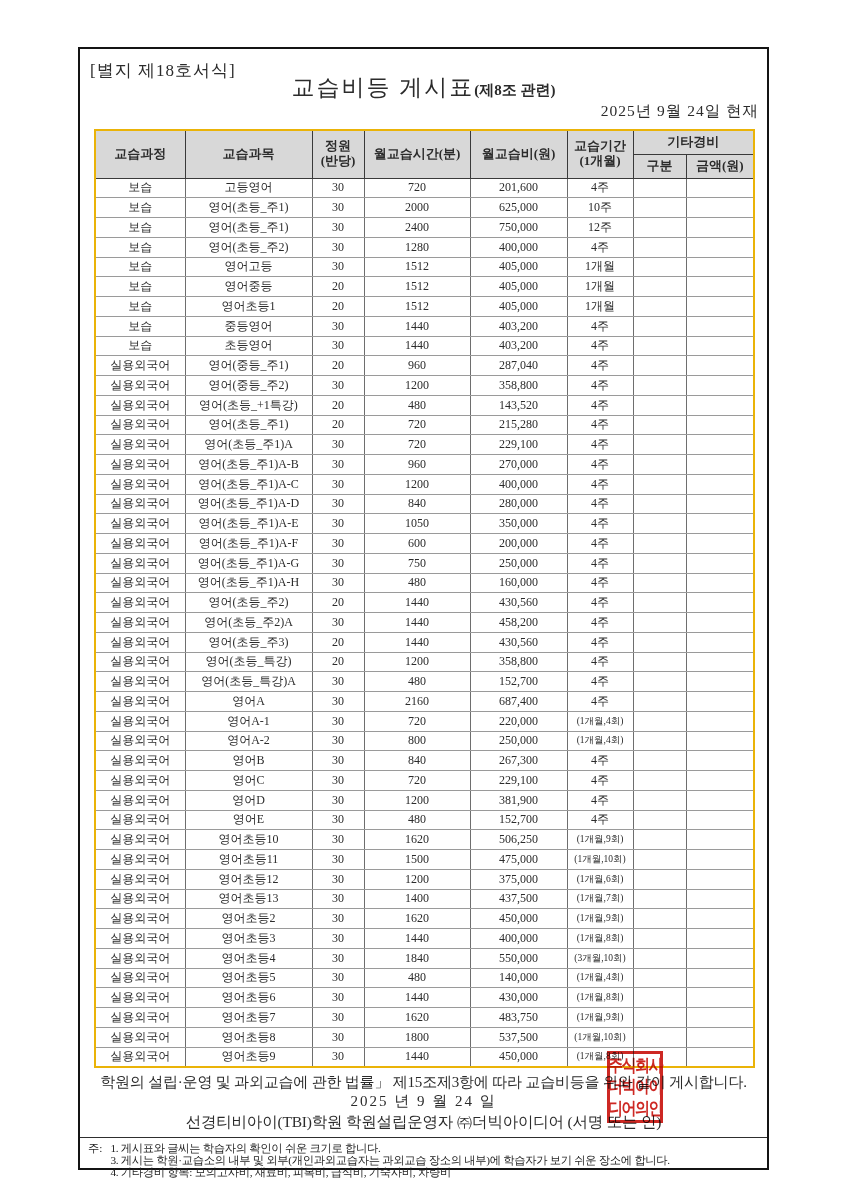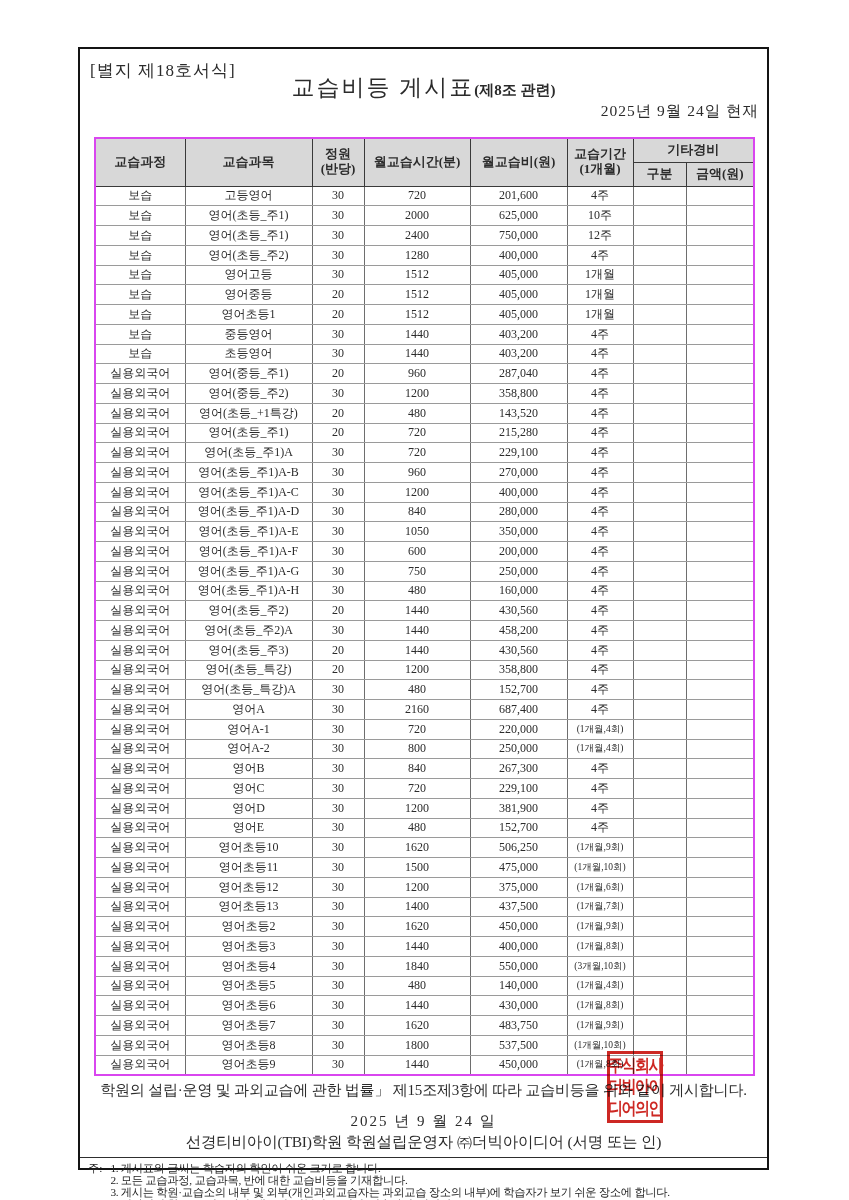--- a/index.html
+++ b/index.html
@@ -9,38 +9,38 @@
     border:2px solid #141414; background:#fff;
   }
   .form-label { font-size:17px; padding:10px 0 0 10px; letter-spacing:1px; }
   .title-row { text-align:center; margin-top:-10px; }
   .page-title { font-size:23px; font-weight:normal; letter-spacing:2px; }
   .title-suffix { font-size:15px; font-weight:bold; letter-spacing:0;text-align:center; }
   .date-row { text-align:right; font-size:15.5px; padding-right:8px; margin-top:-2px; letter-spacing:1px; }
 
   table.fee-table {
     border-collapse:collapse; table-layout:fixed;
-    margin:15px 0 0 14px; width:659px;
-    border:2px solid #d946ef;
+    margin:7px 0 0 14px; width:659px;
+    border:2px solid #eab308;
   }
   .fee-table th {
     background:#d8d8d8; border:1px solid #3a3a3a;
     font-size:13px; font-weight:bold; text-align:center;
     white-space:pre-line; line-height:1.15; padding:2px 0; height:24px;
   }
   .fee-table td {
     border:1px solid #6e6e6e; border-top:1px solid #9a9a9a; border-bottom:1px solid #9a9a9a;
     font-size:12px; text-align:center; height:19.75px; padding:0 2px;
     overflow:hidden; white-space:nowrap;
   }
   .fee-table td.small-period { font-size:9.5px; }
 
   .declaration-block { margin-top:5px; text-align:center; }
   .declaration-text { font-size:15px; letter-spacing:-0.2px; }
-  .declaration-date { font-size:15px; margin-top:12px; letter-spacing:2px; }
+  .declaration-date { font-size:15px; margin-top:0; letter-spacing:2px; }
   .signature-line { font-size:15.5px; margin-top:1px; letter-spacing:-0.2px; }
 
   .notes-divider { border:none; border-top:1.5px solid #2e2e2e; margin-top:4px; }
   .notes-section { font-size:11.3px; padding:4px 8px 0 8px; line-height:1.07; color:#222; display:flex; }
   .note-label { flex:0 0 auto; padding-right:4px; }
   .note-items { flex:1; }
   .note-item { padding-left:4px; letter-spacing:-0.3px; }
 
   .official-stamp {
     position:absolute; left:529px; top:1004px; width:56px; height:72px;
@@ -554,21 +554,20 @@
     <div class="declaration-date">2025 년    9 월  24 일</div>
     <div class="signature-line">선경티비아이(TBI)학원  학원설립운영자    ㈜더빅아이디어    (서명 또는 인)</div>
   </div>
 
   <hr class="notes-divider">
 
   <div class="notes-section">
     <div class="note-label">주:</div>
     <div class="note-items">
       <div class="note-item">1. 게시표와 글씨는 학습자의 확인이 쉬운 크기로 합니다.</div>
-      <div class="note-item">2. 모든 교습과정, 교습과목, 반에 대한 교습비등을 기재합니다.</div>
       <div class="note-item">3. 게시는 학원·교습소의 내부 및 외부(개인과외교습자는 과외교습 장소의 내부)에 학습자가 보기 쉬운 장소에 합니다.</div>
       <div class="note-item">4. 기타경비 항목: 모의고사비, 재료비, 피복비, 급식비, 기숙사비, 차량비</div>
     </div>
   </div>
 
 </div>
 
 <div class="official-stamp" style="left: 607px; top: 1051px; border-color: rgb(205, 40, 35);">
     <div class="stamp-line" style="color: rgb(205, 40, 35);">주식회사</div>
     <div class="stamp-line" style="color: rgb(205, 40, 35);">더빅아이</div>

